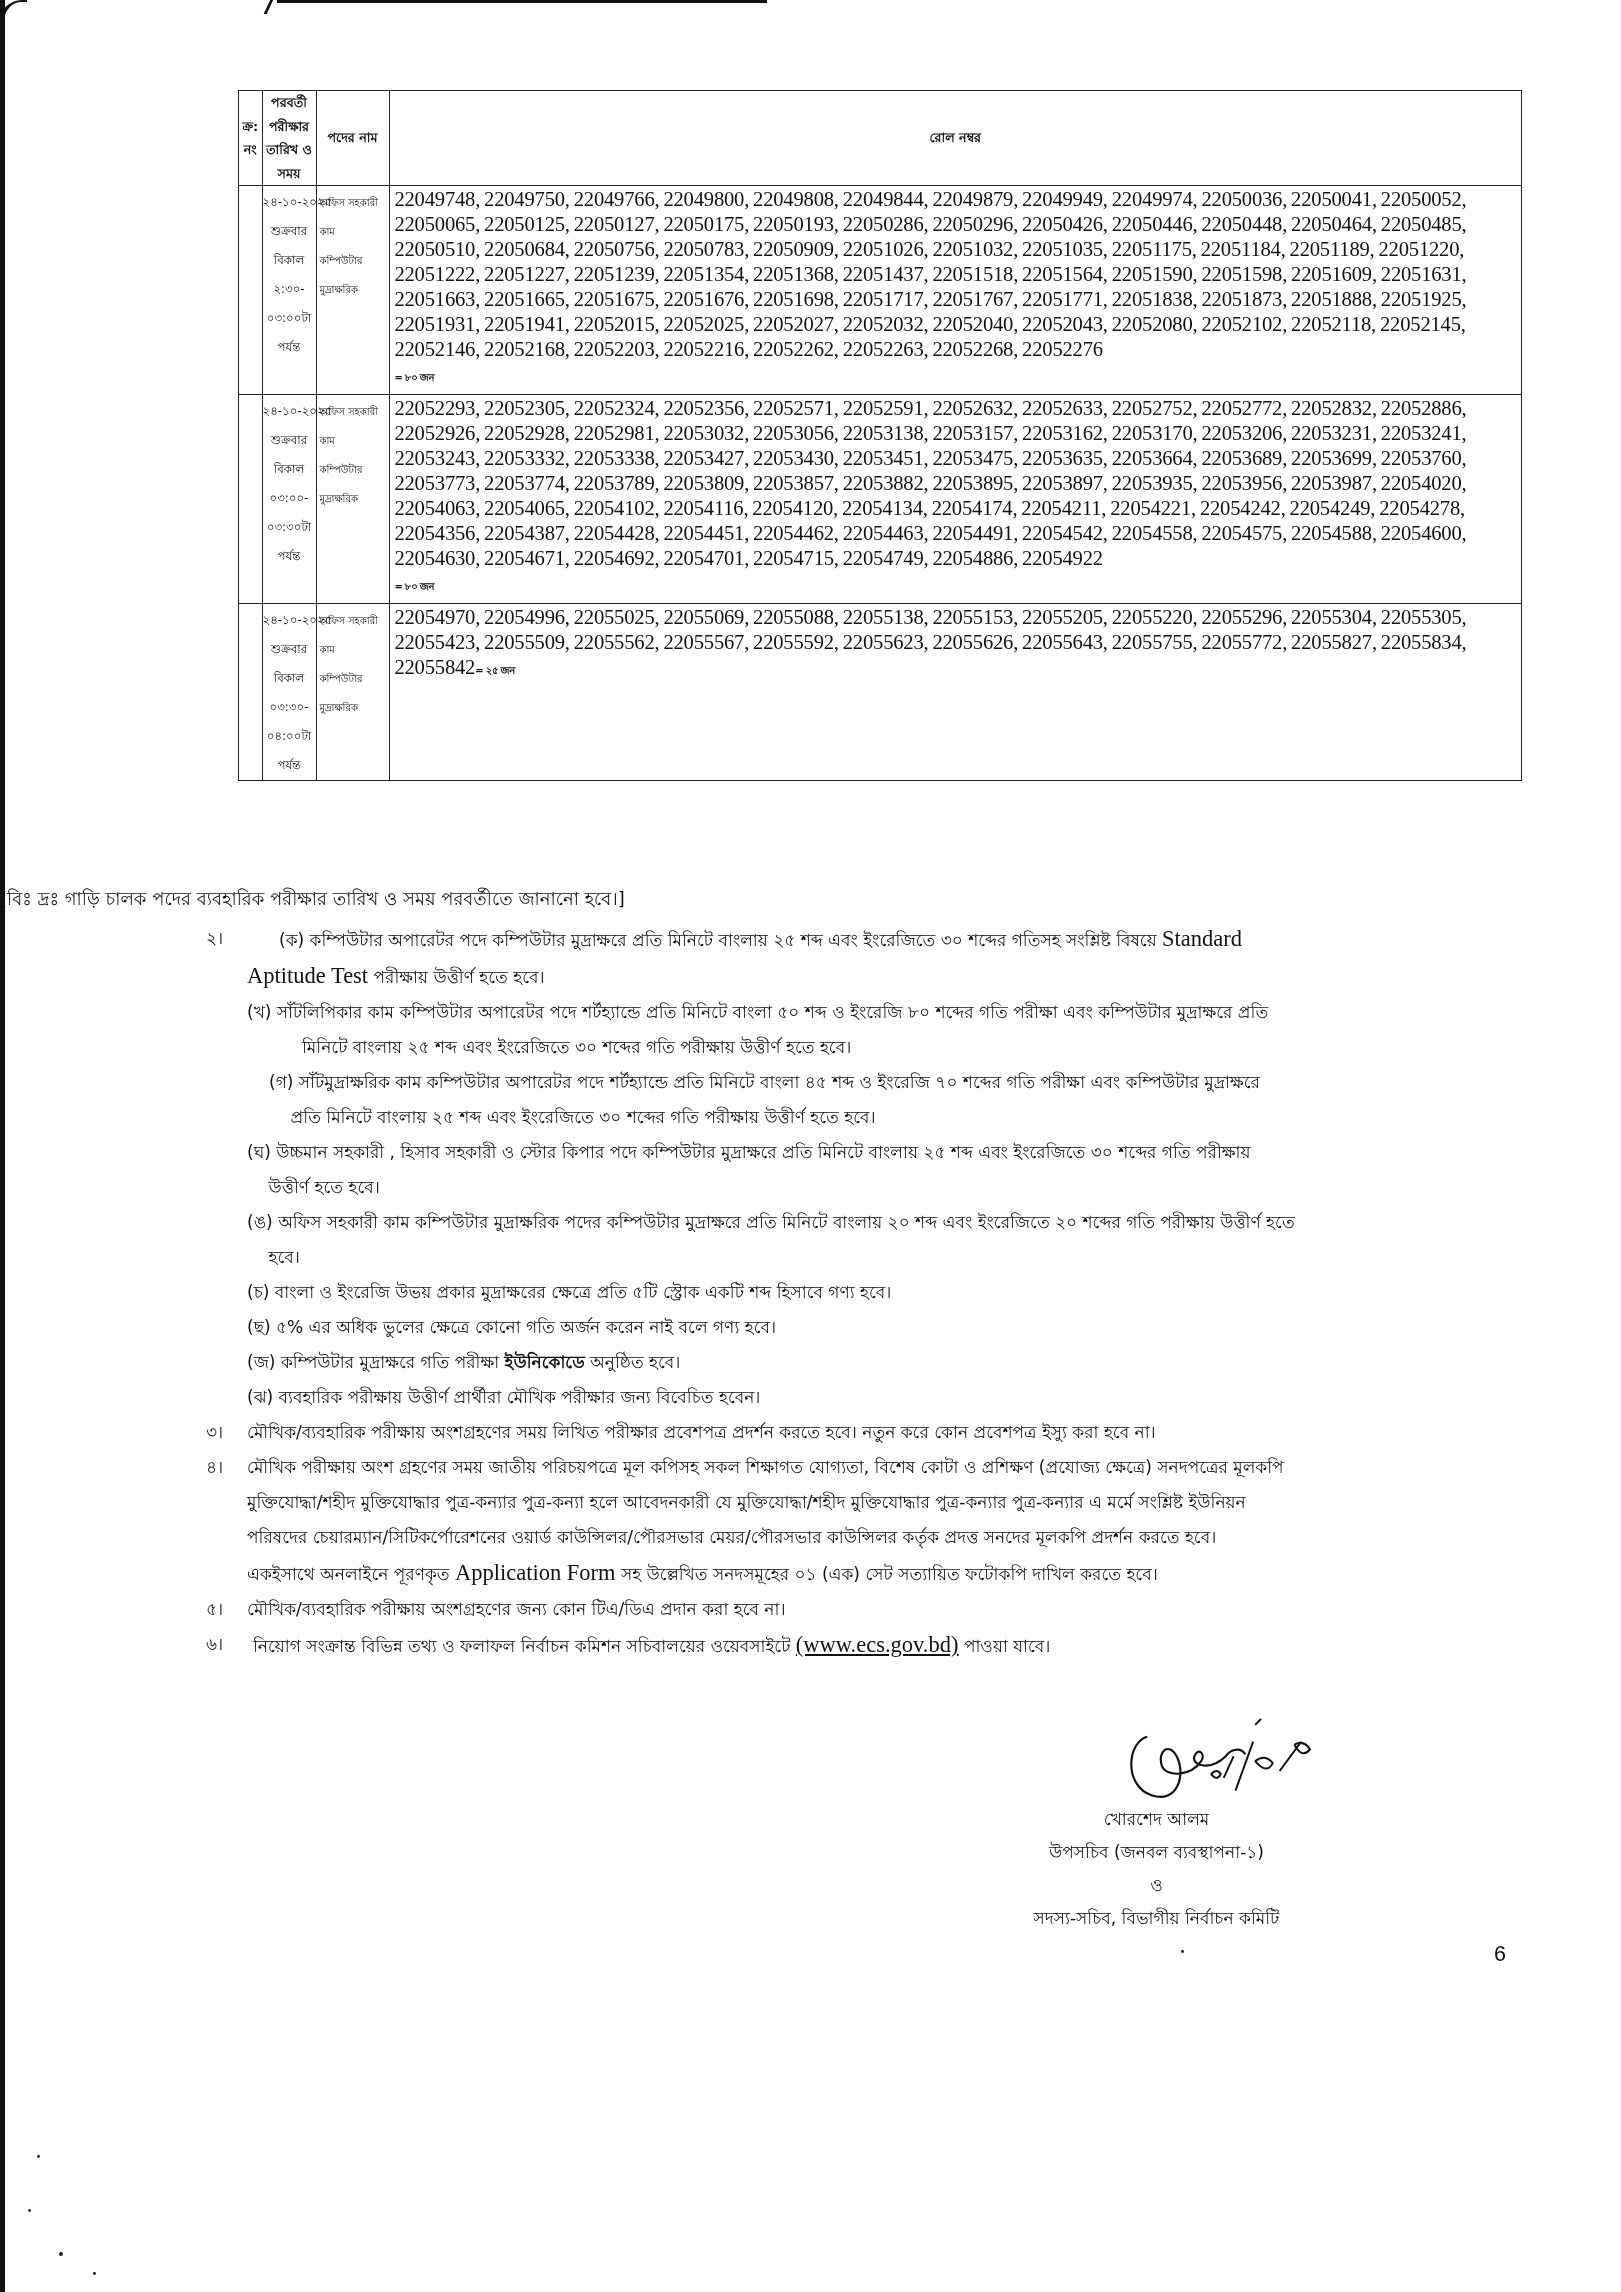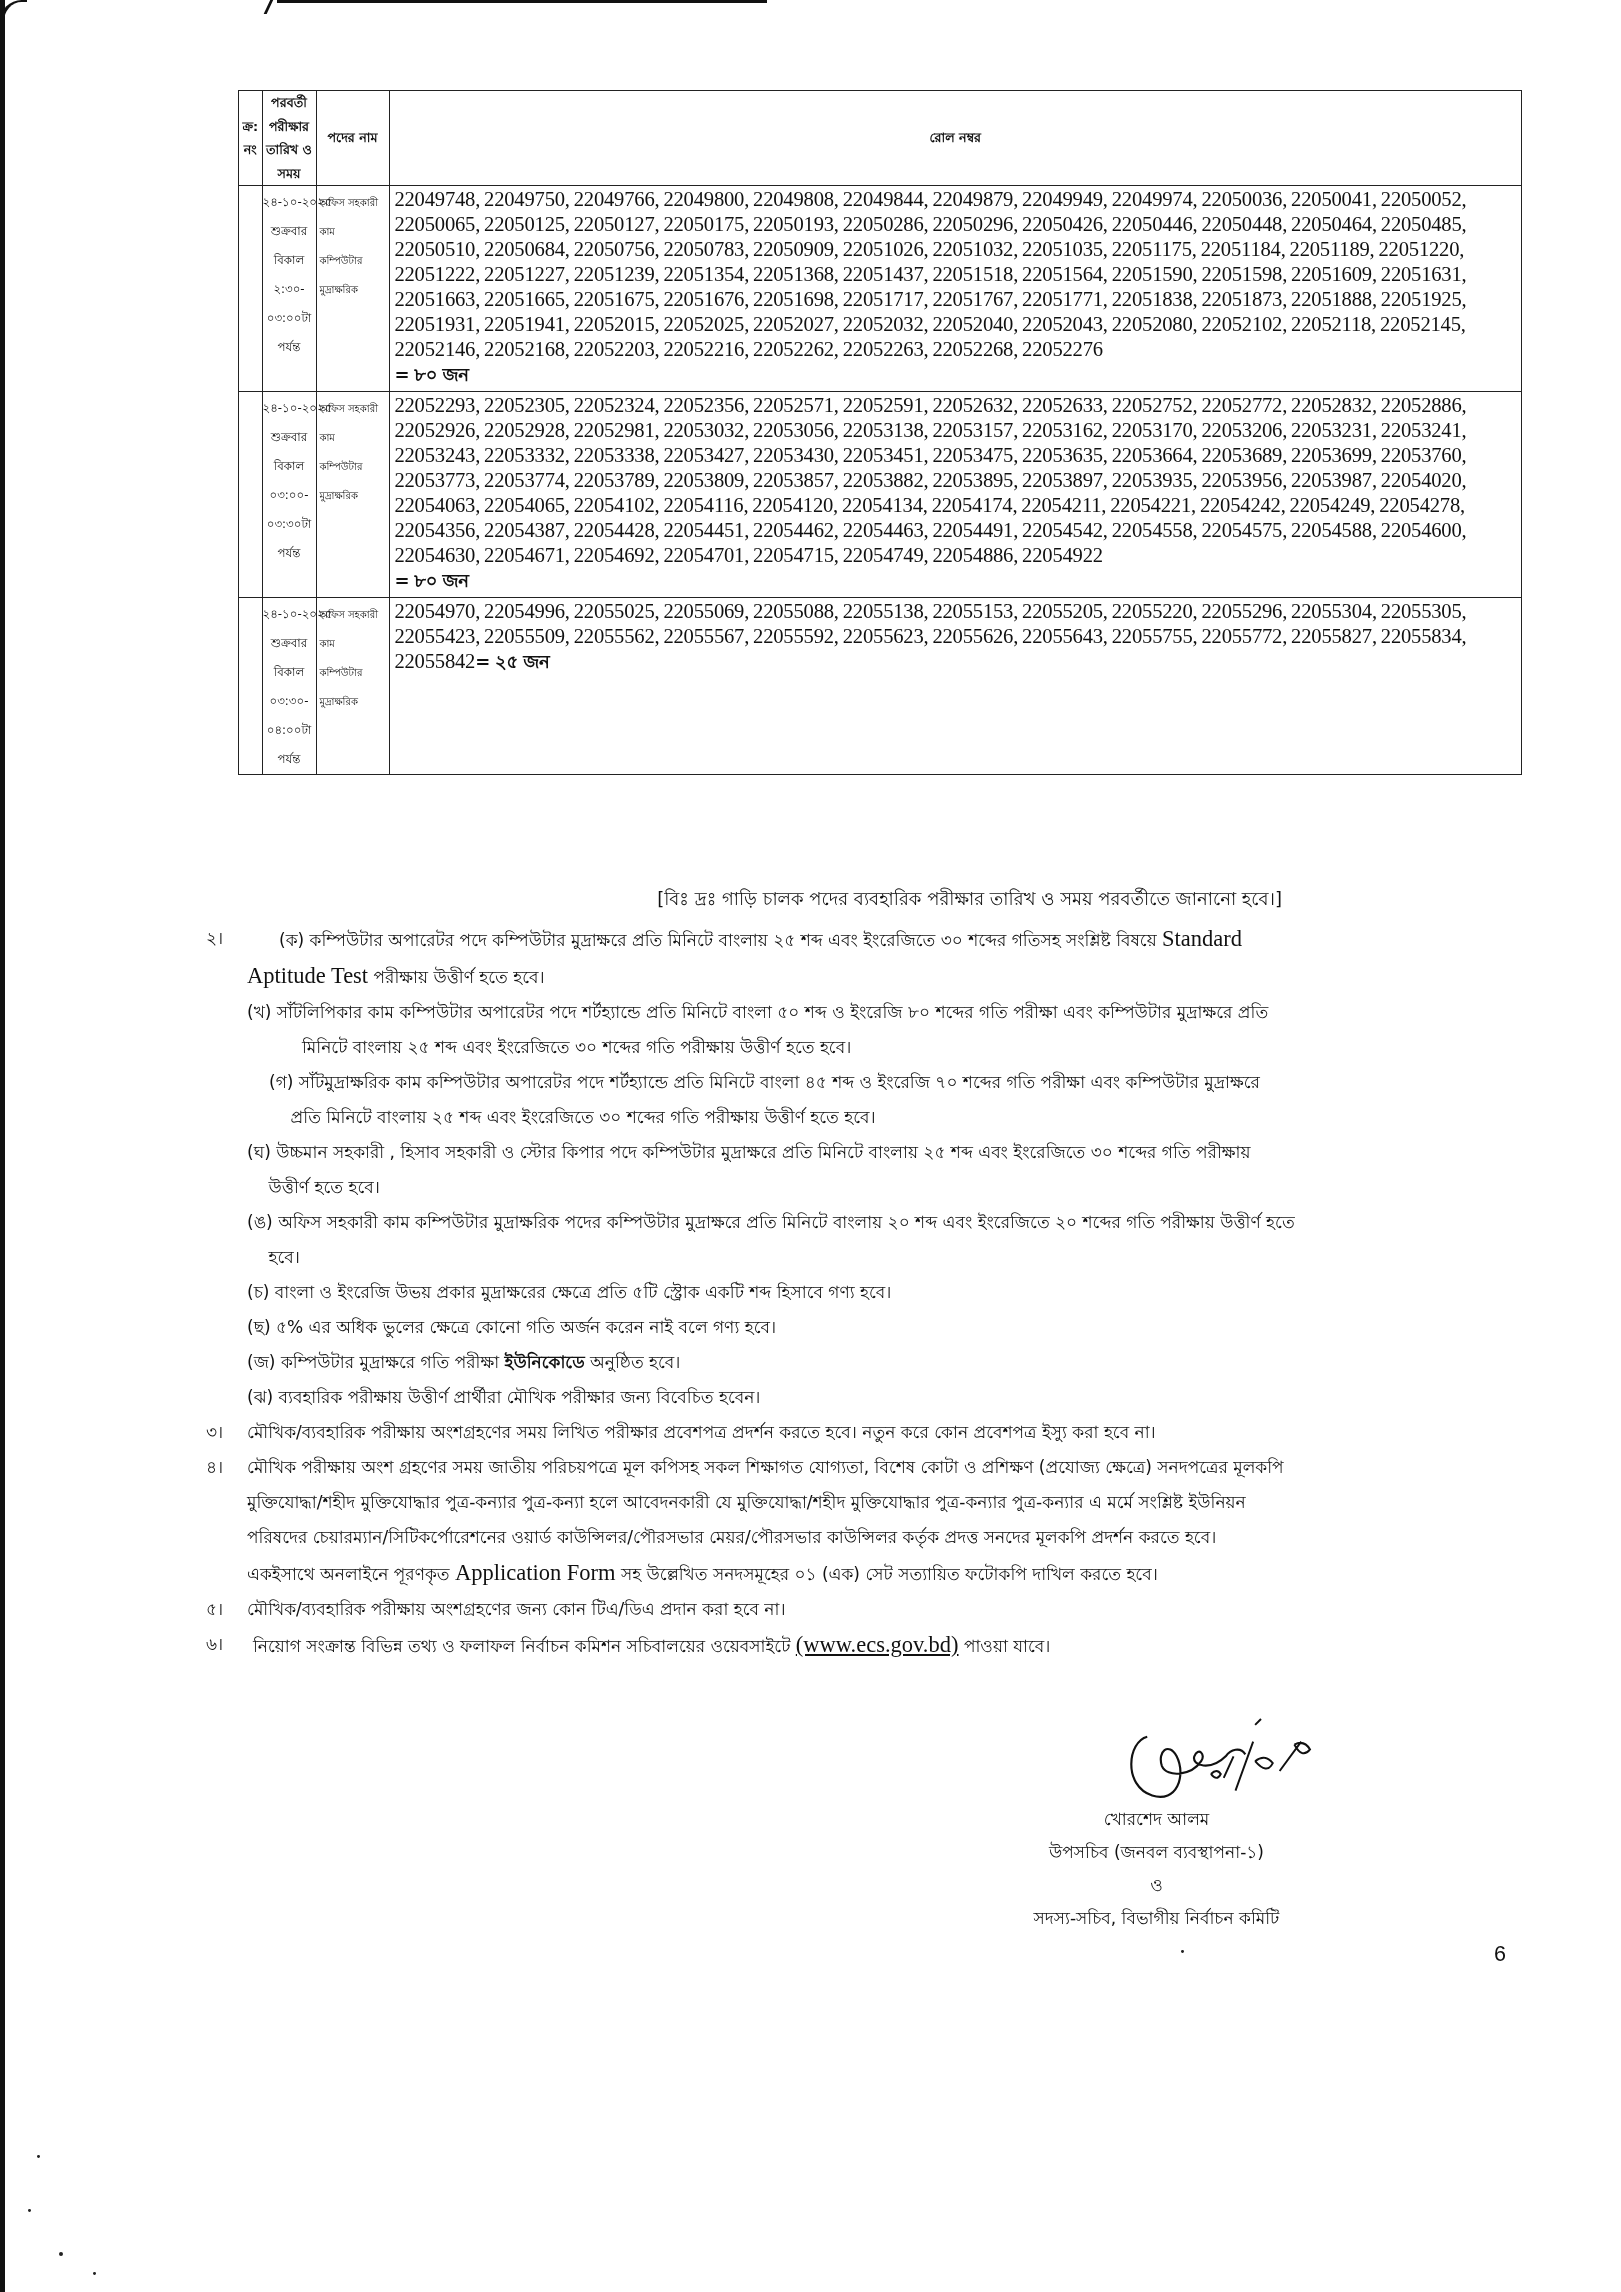--- a/index.html
+++ b/index.html
@@ -39,24 +39,24 @@
   }
   .post-cell {
     font-family: "DejaVu Sans", sans-serif; font-size: 10px; line-height: 29px;
     padding: 2px 2px 0 2.9px !important;
   }
   .rolls-cell {
     font-family: "Liberation Serif", serif; font-size: 20.6px; line-height: 25px;
     padding: 1px 3.9px 3.9px 4.9px !important; letter-spacing: -0.2px; word-spacing: -1px;
   }
   .total {
-    font-family: "DejaVu Sans", sans-serif; font-weight: bold; font-size: 18px;
+    font-family: "DejaVu Sans", sans-serif; font-weight: bold; font-size: 10px;
   }
   .note {
-    position: absolute; left: 0; width: 1282px; top: 885px; text-align: right;
+    position: absolute; left: 0; width: 1282px; top: 885px; text-align: left;
     font-family: "DejaVu Sans", sans-serif; font-size: 18px;
   }
   .items { position: absolute; left: 206px; top: 921px; width: 1333px; }
   .item {
     position: relative; font-family: "DejaVu Sans", sans-serif; font-size: 17px;
     line-height: 35px;
   }
   .item .num { position: absolute; left: 0; top: 0; }
   .item .body { margin-left: 71px; }
   .sub { margin-left: 71px; font-family: "DejaVu Sans", sans-serif; font-size: 17px; line-height: 35px; }

